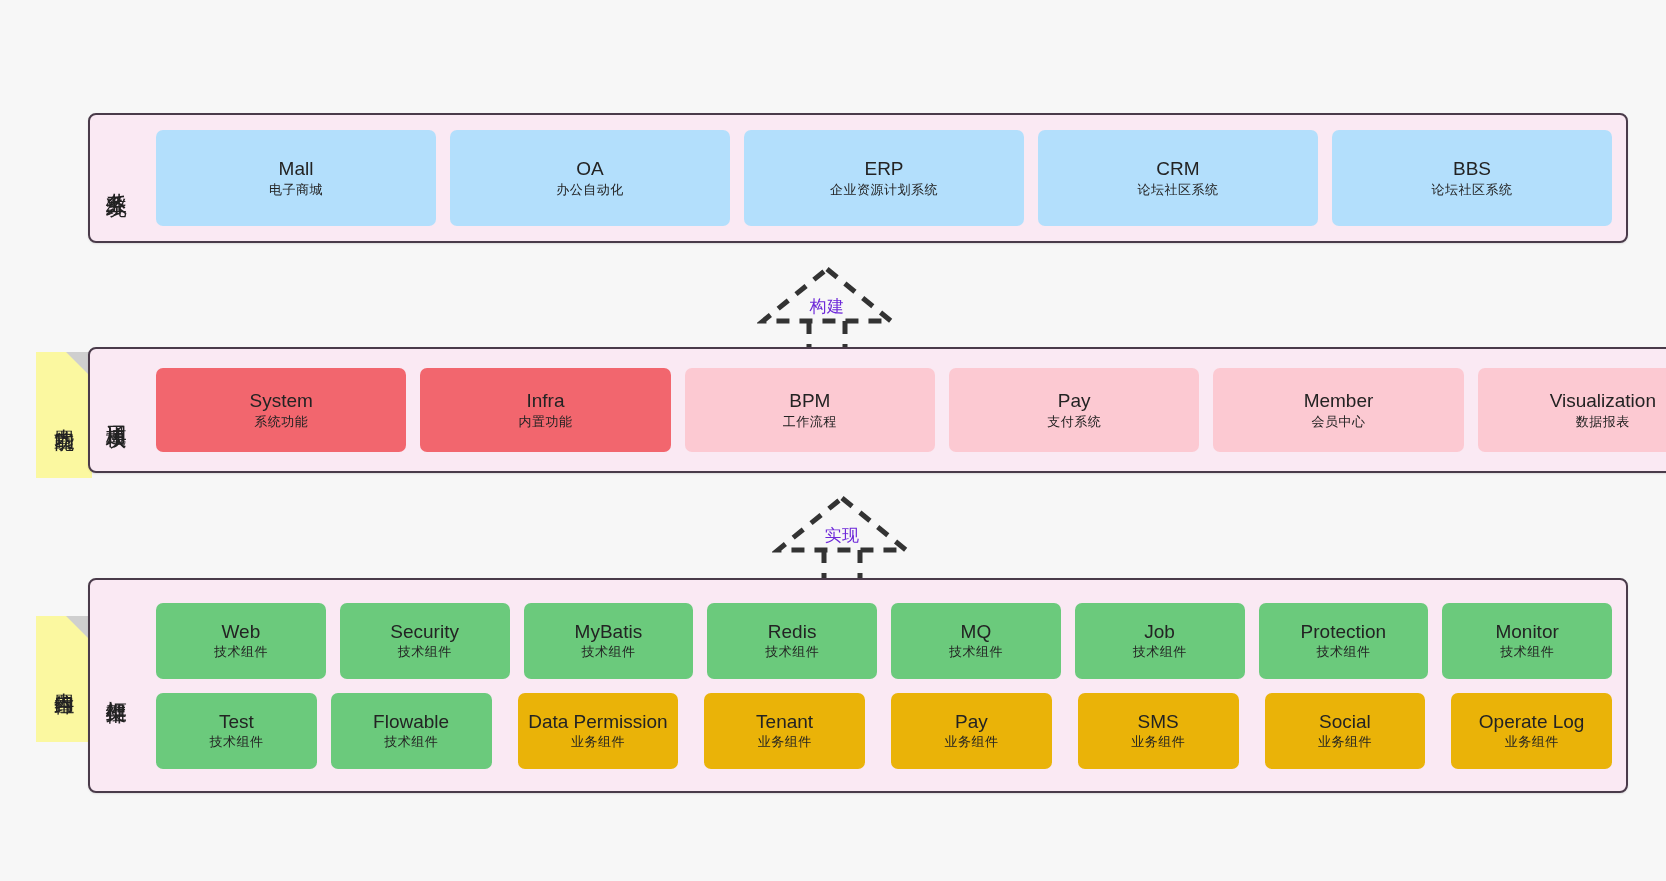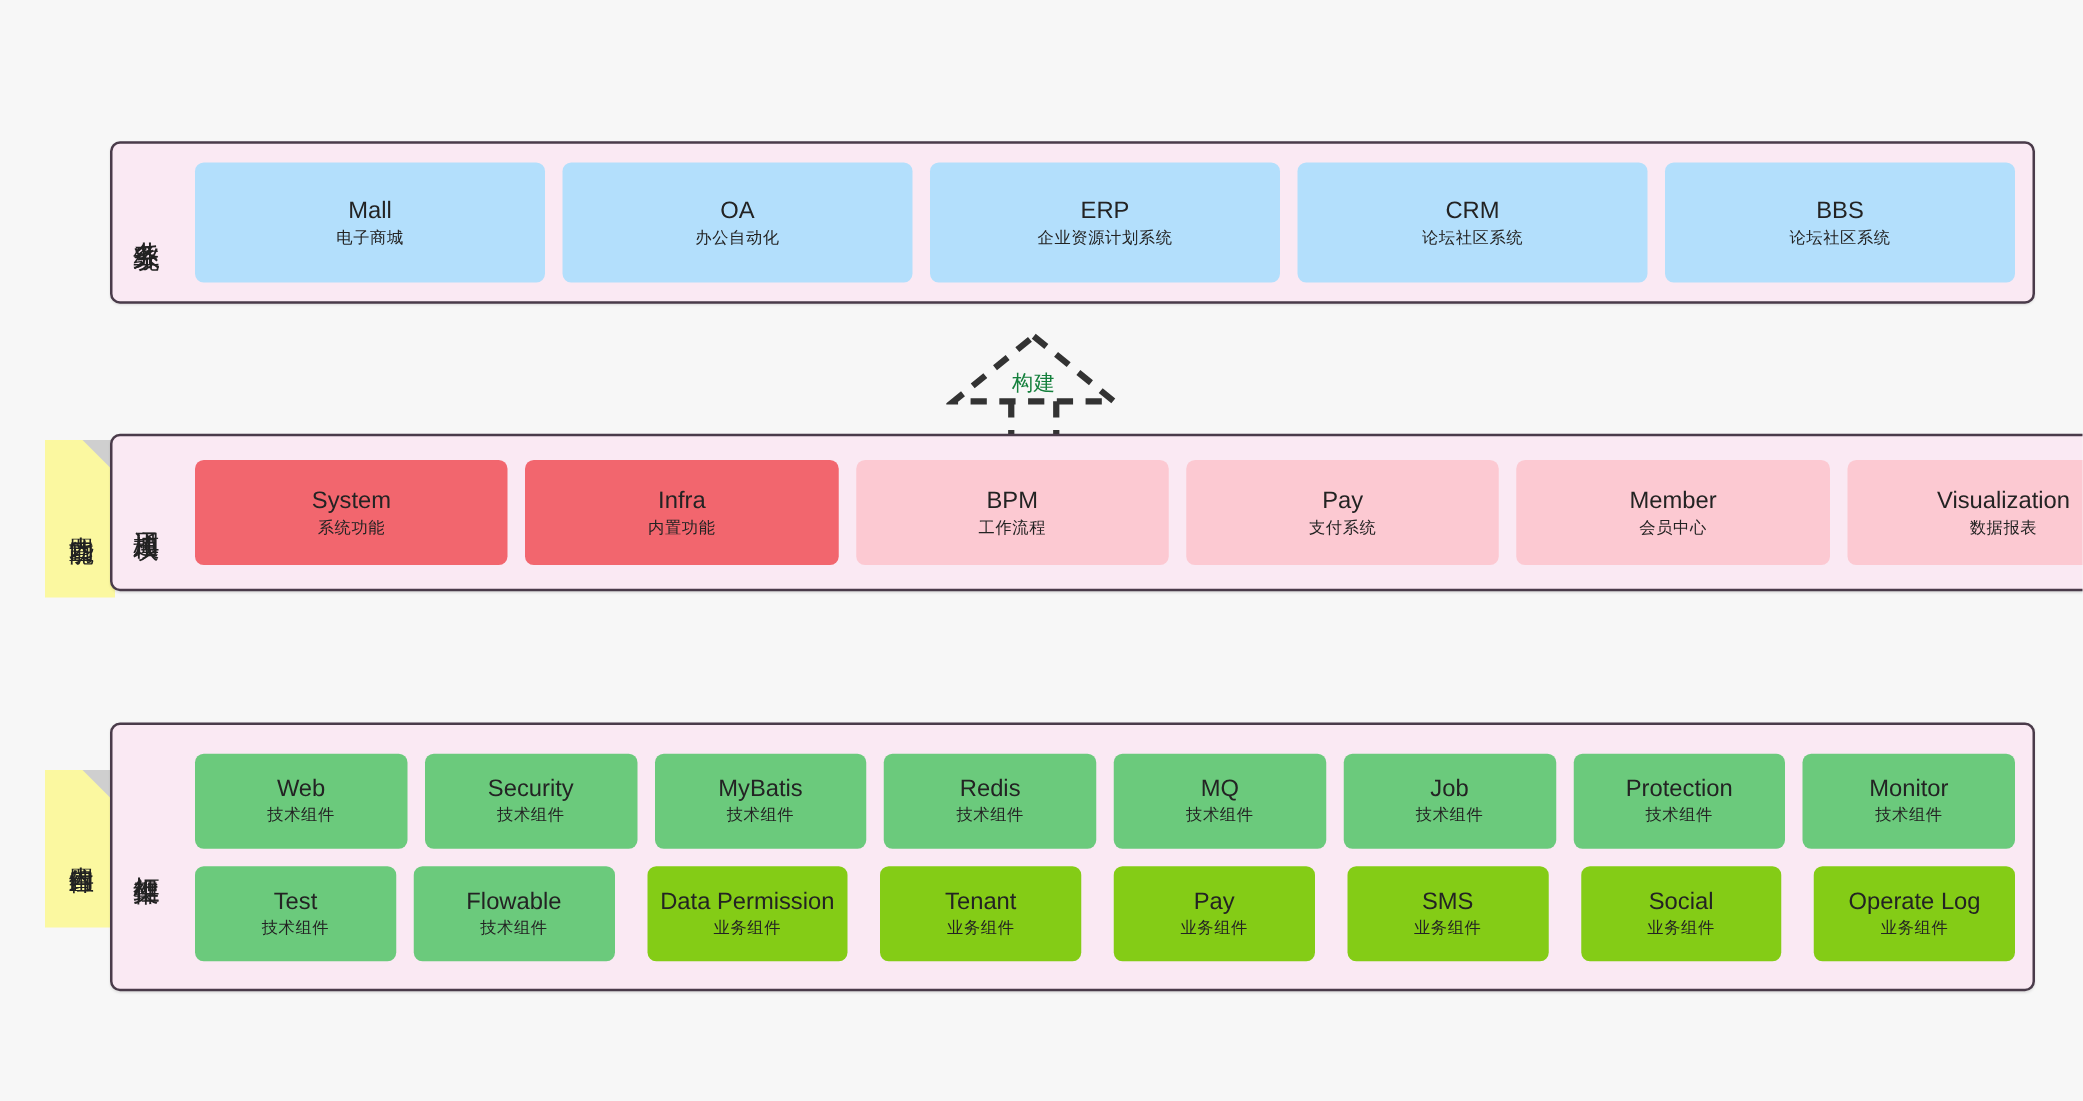--- a/index.html
+++ b/index.html
@@ -88,21 +88,21 @@
     font-size: 13px;
     letter-spacing: 0.5px;
     white-space: nowrap;
   }
   .card.wrap-en .en { white-space: normal; }
 
   .card-blue   { background: #b3dffc; height: 96px; }
   .card-red    { background: #f2666e; height: 84px; }
   .card-pink   { background: #fcc9d2; height: 84px; }
   .card-green  { background: #6bca7c; height: 76px; }
-  .card-lgreen { background: #84cc16; height: 76px; margin-left: 12px; }
+  .card-lgreen { background: #eab308; height: 76px; margin-left: 12px; }
 
   
   .note {
     position: absolute;
     background: #fbf8a0;
     box-sizing: border-box;
     display: flex;
     align-items: center;
     justify-content: center;
     font-size: 20px;
@@ -131,21 +131,21 @@
     flex-direction: column;
     align-items: center;
   }
   .connector svg { display: block; }
   .connector-label {
     position: absolute;
     top: 32px;
     left: 50%;
     transform: translateX(-50%);
     font-size: 17px;
-    color: #15803d;
+    color: #6d28d9;
     background: transparent;
     white-space: nowrap;
     user-select: none;
     letter-spacing: 0.5px;
   }
 </style>
 </head>
 <body>
 
 <div id="canvas">
@@ -214,20 +214,27 @@
           <div class="en">Member</div>
           <div class="cn">会员中心</div>
         </div>
         <div class="card card-pink">
           <div class="en">Visualization</div>
           <div class="cn">数据报表</div>
         </div>
       </div>
   </div>
 
+  <div class="connector" style="left:772px; top:492px; width:140px; height:86px;">
+    <svg width="140" height="86" viewBox="0 0 140 86">
+      <polygon points="70,6 134,58 6,58" fill="#f7f7f7" stroke="#333" stroke-width="5" stroke-dasharray="13,10" stroke-linecap="butt"></polygon>
+      <path d="M52,58 L52,86 M88,58 L88,86" stroke="#333" stroke-width="5" fill="none" stroke-dasharray="13,10"></path>
+    </svg>
+    <span class="connector-label">实现</span>
+  </div>
 
   <div class="note" id="note-framework" style="left:36px; top:616px; width:56px; height:126px;">
     <span class="note-fold"></span>
     <span>内置组件</span>
   </div>
 
   <div class="band" id="band-framework" style="left:88px; top:578px; width:1540px; height:215px;">
     <div class="band-title">框架组件</div>
     <div class="band-body two-rows">
       <div class="row" id="framework-row1">

